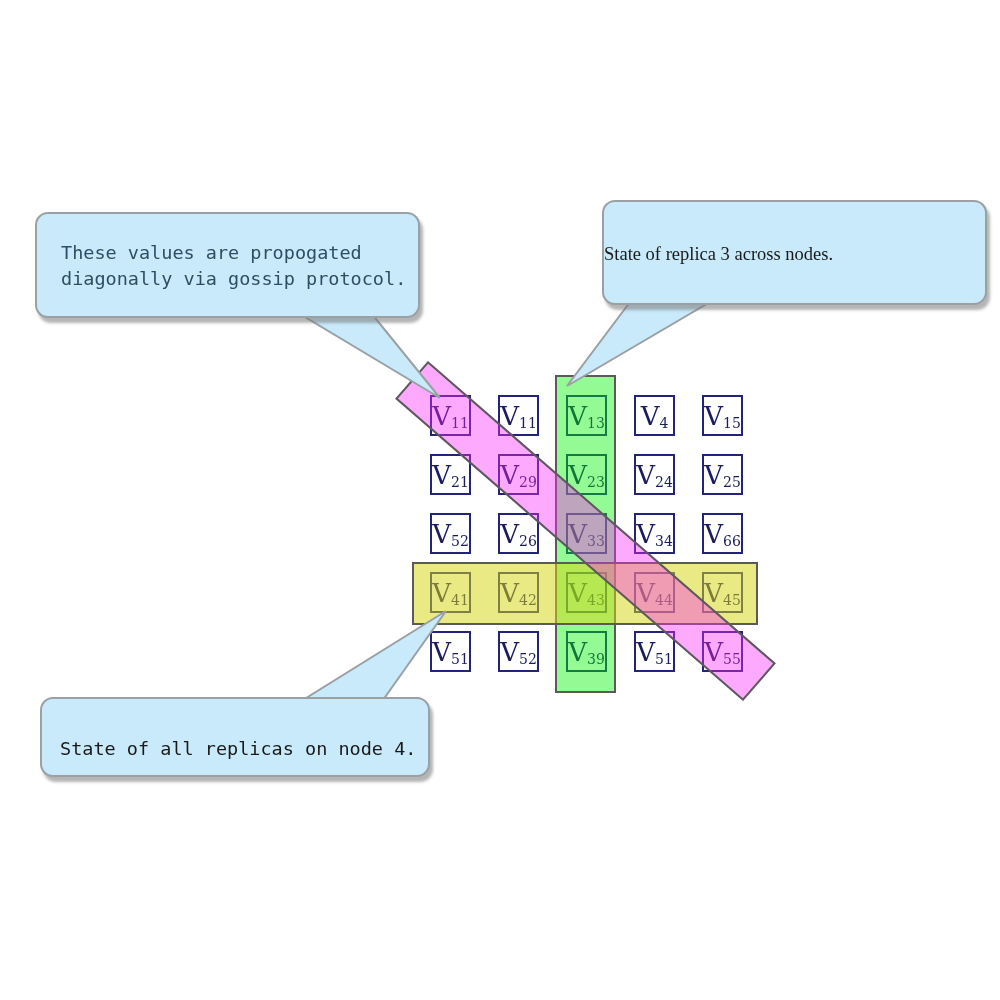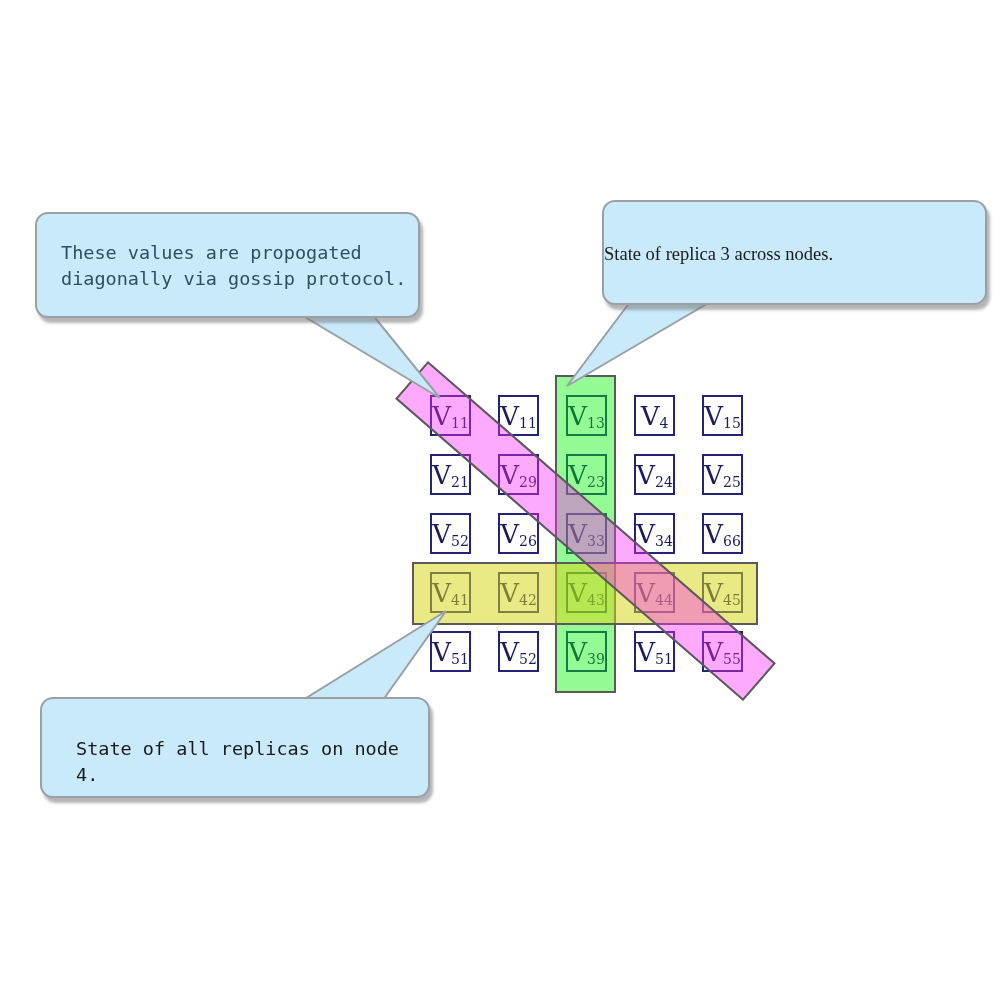--- a/index.html
+++ b/index.html
@@ -32,21 +32,21 @@
 
   
   .callout{position:absolute;box-sizing:border-box;background:var(--callout-fill,#c8eafa);
            border:2px solid var(--callout-border,#9aa0a4);border-radius:13px;
            box-shadow:3px 5px 3px rgba(120,120,120,0.55);z-index:6;
            font-size:18.5px;line-height:26px;}
   #callout-gossip{left:35px;top:212px;width:385px;height:106px;padding:26px 10px 0 24px;
                   color:var(--callout-text-teal,#2d4f63);}
   #callout-replica{left:602px;top:200px;width:385px;height:105px;padding:39px 10px 0 0;
                    color:var(--callout-text-dark,#1a1a1a);font-family:Liberation Serif, serif;}
-  #callout-node{left:40px;top:697px;width:390px;height:101px;padding:37px 10px 0 34px;
+  #callout-node{left:40px;top:697px;width:390px;height:80px;padding:37px 10px 0 18px;
                 color:var(--callout-text-dark,#1a1a1a);}
 </style>
 </head>
 <body>
 
 <div id="canvas">
 
   <div class="cell r1 c1">
       <span class="vmain">V</span>
       <span class="vsub">11</span>

